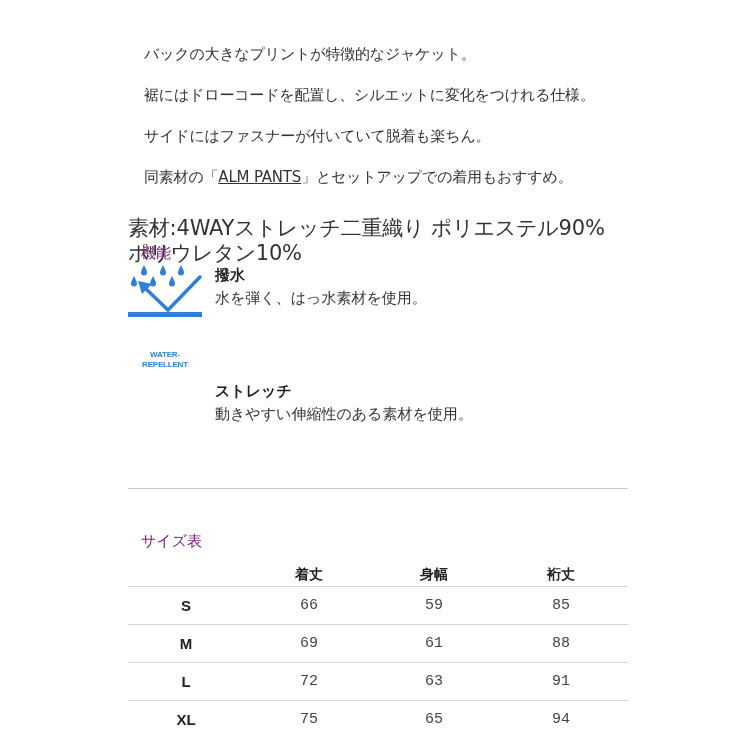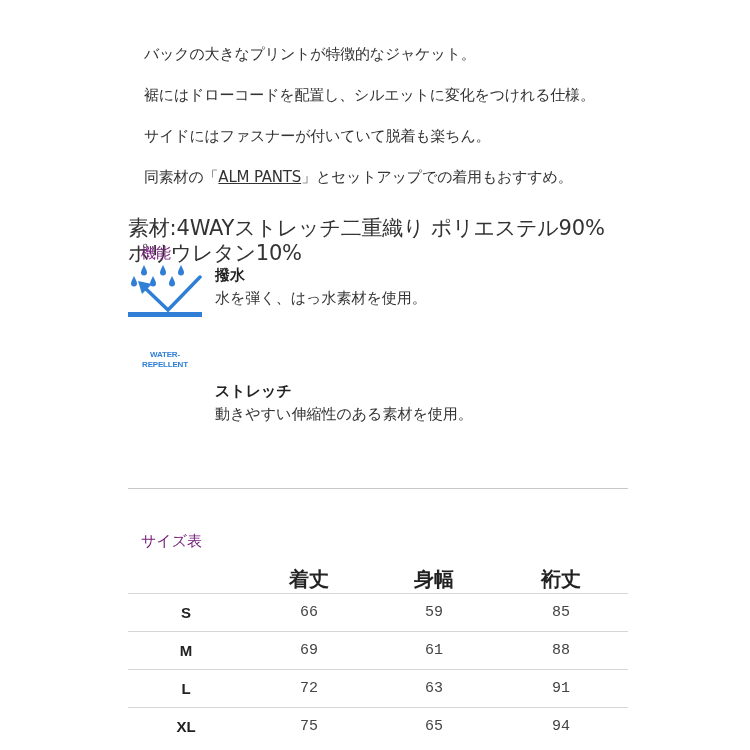--- a/index.html
+++ b/index.html
@@ -94,21 +94,21 @@
     }
     table.size-table {
       position: absolute;
       top: 540px;
       left: 0;
       width: 500px;
       border-collapse: collapse;
     }
     table.size-table th,
     table.size-table td {
-      font-size: 20px;
+      font-size: 14px;
       height: 37px;
       text-align: center;
       padding: 0;
     }
     table.size-table thead th {
       font-weight: bold;
       color: #222222;
       height: 20px;
       padding-bottom: 0;
       vertical-align: top;

